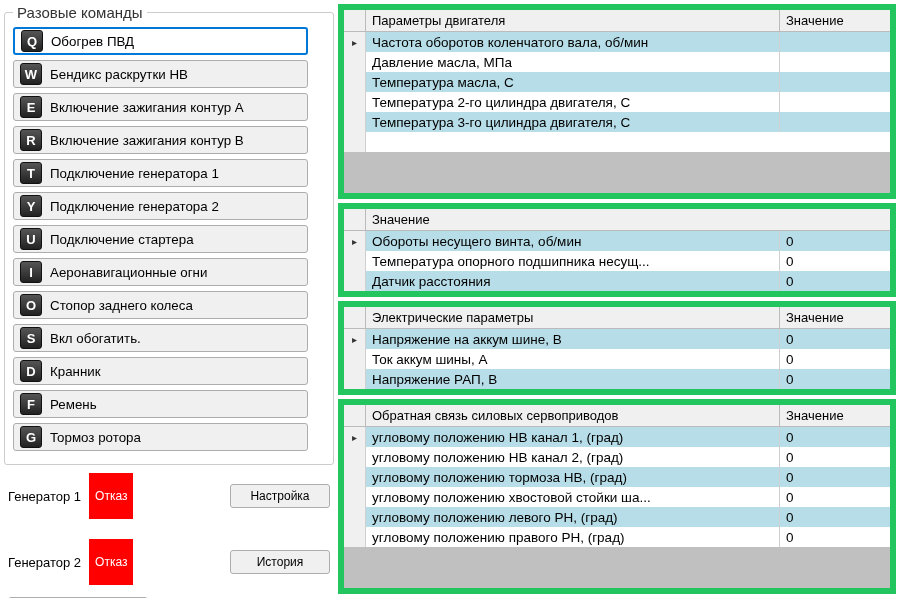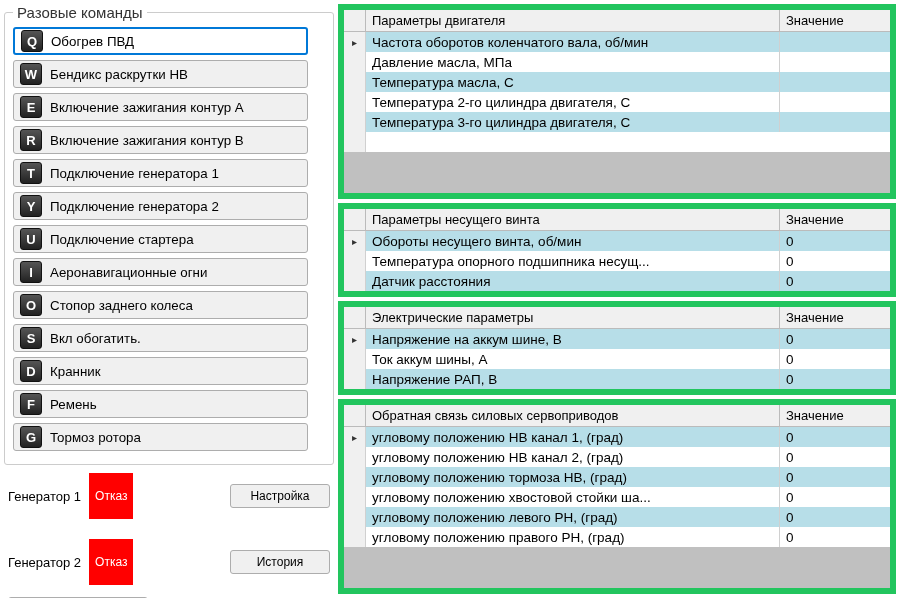--- a/index.html
+++ b/index.html
@@ -283,21 +283,20 @@
           <div class="grid-row">
             <div class="gc-marker"></div>
             <div class="gc-col2"></div>
           </div>
           <div class="grid-pad"></div>
         </div>
       </div>
       <div class="grid-panel">
         <div class="grid-head">
           <div class="gh-marker"></div>
-          <div class="gh-col1">Параметры несущего винта</div>
           <div class="gh-col2">Значение</div>
         </div>
         <div class="grid-body">
           <div class="grid-row alt">
             <div class="gc-marker">▸</div>
             <div class="gc-col1">Обороты несущего винта, об/мин</div>
             <div class="gc-col2">0</div>
           </div>
           <div class="grid-row">
             <div class="gc-marker"></div>

